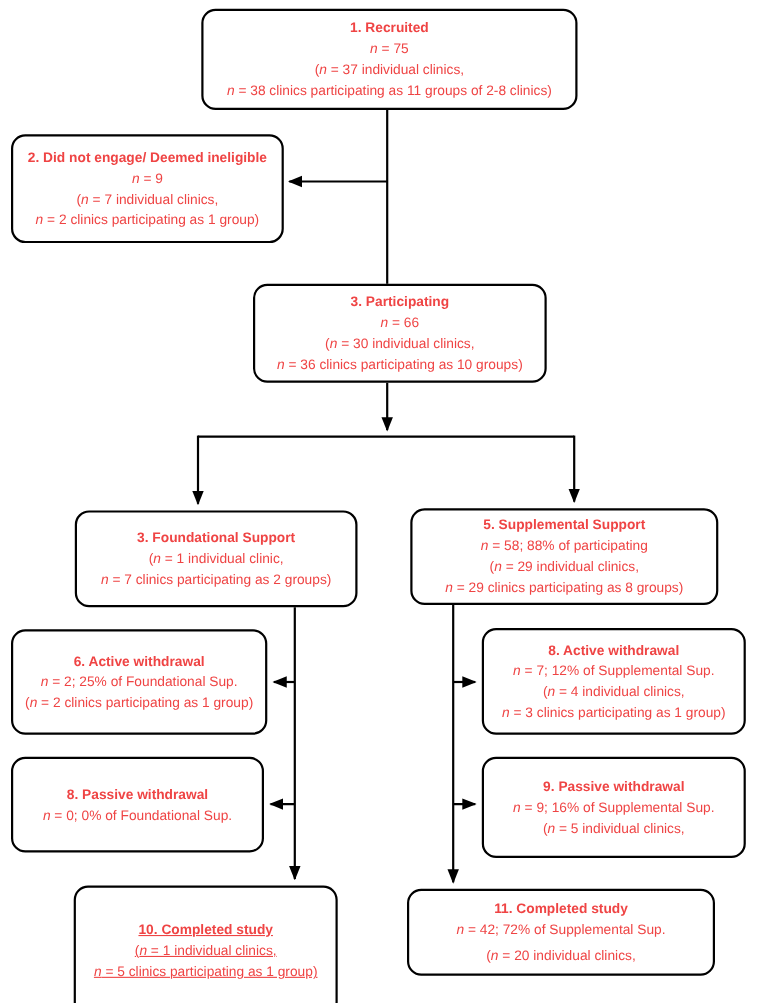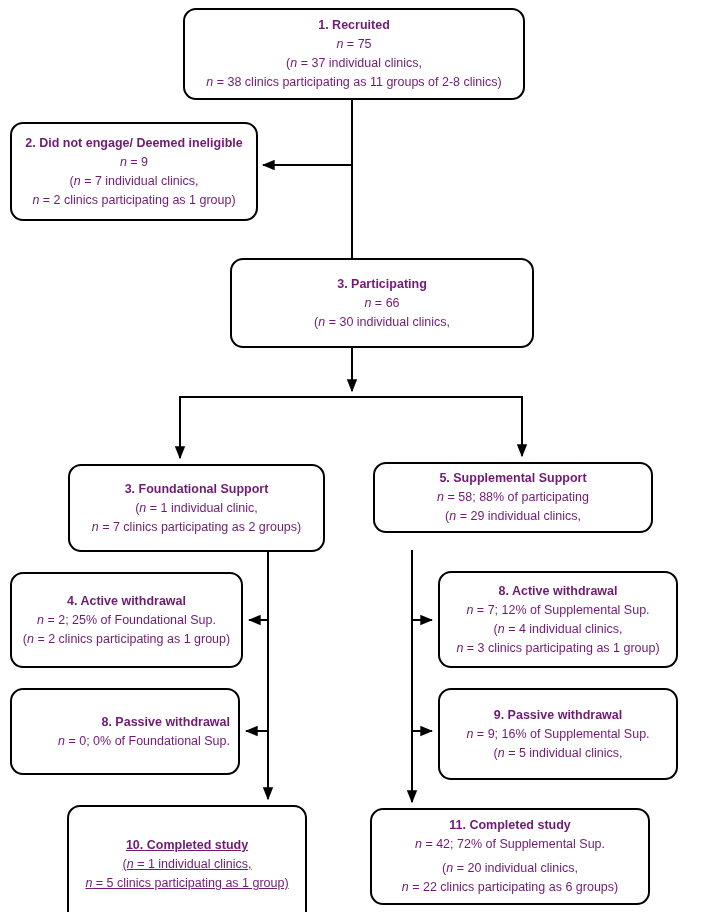--- a/index.html
+++ b/index.html
@@ -26,45 +26,45 @@
     box-sizing: border-box;
     background: #ffffff;
     border: 2px solid #000000;
     border-radius: 13px;
     display: flex;
     flex-direction: column;
     justify-content: center;
     align-items: center;
     text-align: center;
     padding: 5px 8px;
-    color: #701a75;
+    color: #ef4444;
     font-size: 12.5px;
     line-height: 19px;
   }
   .box .title {
     font-weight: bold;
   }
   .box .line i {
     font-style: italic;
   }
   .box .line.spaced {
     margin-top: 5px;
   }
   
   #b1  { left:183px; top:8px;   width:342px; height:92px;  }
   #b2  { left:10px;  top:122px; width:248px; height:99px;  }
-  #b3  { left:230px; top:258px; width:304px; height:90px;  }
+  #b3  { left:230px; top:258px; width:267px; height:90px;  }
   #b4  { left:68px;  top:464px; width:257px; height:88px;  }
-  #b5  { left:373px; top:462px; width:280px; height:71px;  }
+  #b5  { left:373px; top:462px; width:280px; height:88px;  }
   #b6  { left:10px;  top:572px; width:233px; height:96px;  }
   #b7  { left:438px; top:571px; width:240px; height:97px;  }
-  #b8  { left:10px;  top:688px; width:230px; height:87px;align-items:flex-end;  }
+  #b8  { left:10px;  top:688px; width:230px; height:87px;  }
   #b9  { left:438px; top:688px; width:240px; height:92px;  }
   #b10 { left:67px;  top:805px; width:240px; height:119px;text-decoration:underline; }
-  #b11 { left:370px; top:808px; width:280px; height:97px;  }
+  #b11 { left:370px; top:808px; width:280px; height:79px;  }
 </style>
 </head>
 <body>
 
 <div id="canvas">
 
   <svg id="connectors" viewBox="0 0 703 912" xmlns="http://www.w3.org/2000/svg">
     <defs>
       <marker id="arr" viewBox="0 0 10 8" refX="9" refY="4" markerWidth="13" markerHeight="11" markerUnits="userSpaceOnUse" orient="auto">
         <path d="M0,0 L10,4 L0,8 Z" fill="#000000"></path>
@@ -97,36 +97,38 @@
     <div class="title">2. Did not engage/ Deemed ineligible</div>
     <div class="line"><i>n</i> = 9</div>
     <div class="line">(<i>n</i> = 7 individual clinics,</div>
     <div class="line"><i>n</i> = 2 clinics participating as 1 group)</div>
   </div>
 
   <div class="box" id="b3">
     <div class="title">3. Participating</div>
     <div class="line"><i>n</i> = 66</div>
     <div class="line">(<i>n</i> = 30 individual clinics,</div>
+    <div class="line"><i>n</i> = 36 clinics participating as 10 groups)</div>
   </div>
 
   <div class="box" id="b4">
     <div class="title">3. Foundational Support</div>
     <div class="line">(<i>n</i> = 1 individual clinic,</div>
     <div class="line"><i>n</i> = 7 clinics participating as 2 groups)</div>
   </div>
 
   <div class="box" id="b5">
     <div class="title">5. Supplemental Support</div>
     <div class="line"><i>n</i> = 58; 88% of participating</div>
     <div class="line">(<i>n</i> = 29 individual clinics,</div>
+    <div class="line"><i>n</i> = 29 clinics participating as 8 groups)</div>
   </div>
 
   <div class="box" id="b6">
-    <div class="title">4. Active withdrawal</div>
+    <div class="title">6. Active withdrawal</div>
     <div class="line"><i>n</i> = 2; 25% of Foundational Sup.</div>
     <div class="line">(<i>n</i> = 2 clinics participating as 1 group)</div>
   </div>
 
   <div class="box" id="b7">
     <div class="title">8. Active withdrawal</div>
     <div class="line"><i>n</i> = 7; 12% of Supplemental Sup.</div>
     <div class="line">(<i>n</i> = 4 individual clinics,</div>
     <div class="line"><i>n</i> = 3 clinics participating as 1 group)</div>
   </div>
@@ -145,16 +147,15 @@
   <div class="box" id="b10">
     <div class="title">10. Completed study</div>
     <div class="line">(<i>n</i> = 1 individual clinics,</div>
     <div class="line"><i>n</i> = 5 clinics participating as 1 group)</div>
   </div>
 
   <div class="box" id="b11">
     <div class="title">11. Completed study</div>
     <div class="line"><i>n</i> = 42; 72% of Supplemental Sup.</div>
     <div class="line spaced">(<i>n</i> = 20 individual clinics,</div>
-    <div class="line"><i>n</i> = 22 clinics participating as 6 groups)</div>
   </div>
 
 </div>
 
 </body></html>

